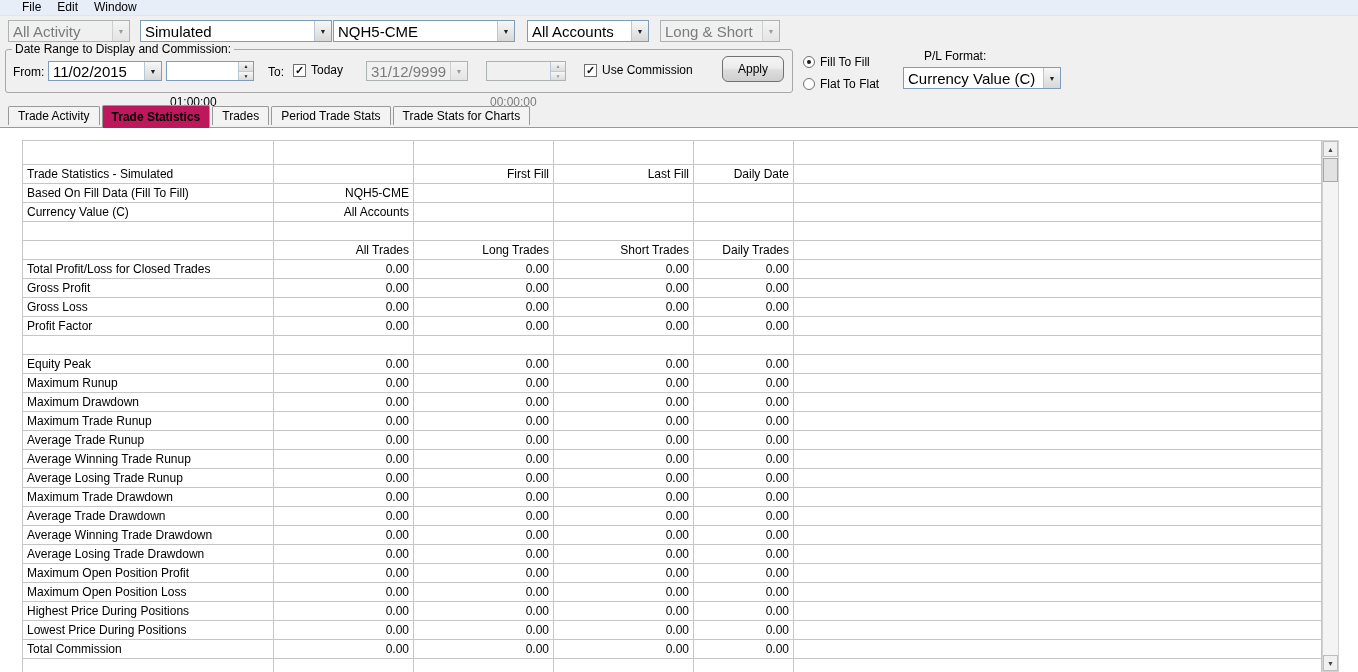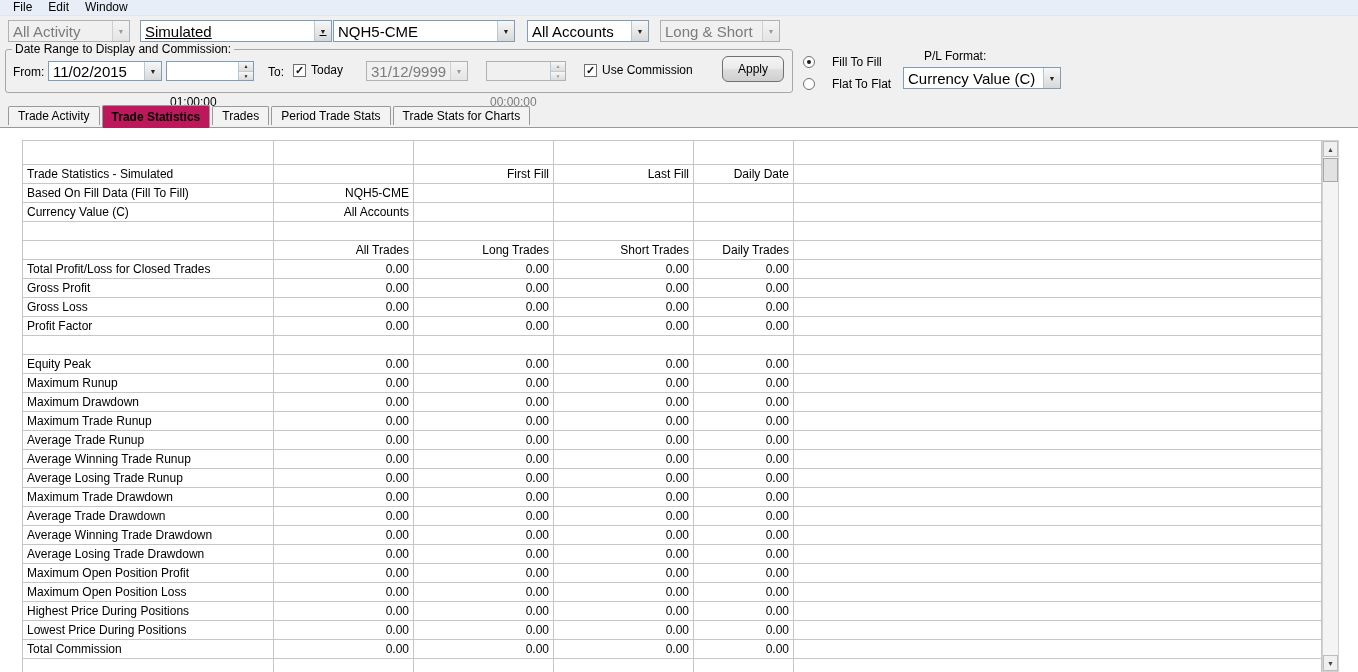--- a/index.html
+++ b/index.html
@@ -10,21 +10,21 @@
     color: #000;
     background: #f0f0f0;
   }
 
   
   .menu-bar {
     height: 16px;
     background: #e7eef8;
     display: flex;
     align-items: center;
-    padding-left: 5px;
+    padding-left: 14px;
     border-bottom: 1px solid #dfe6f0;
   }
   .menu-item { padding: 0 8px; font-size: 12px; line-height: 15px; cursor: default; }
 
   
   .toolbar { position: relative; height: 30px; background: #f0f0f0; }
 
   .combo {
     position: absolute;
     height: 22px;
@@ -109,21 +109,21 @@
   .btn {
     position: absolute;
     border: 1px solid #707070;
     border-radius: 6px;
     background: linear-gradient(#f4f4f4 0%, #ececec 45%, #dddddd 55%, #cfcfcf 100%);
     font-family: "Liberation Sans", sans-serif;
     font-size: 12px;
     cursor: default;
   }
 
-  .radio { position: absolute; display: flex; align-items: center; gap: 17px; cursor: default; }
+  .radio { position: absolute; display: flex; align-items: center; gap: 5px; cursor: default; }
   .radio-circle {
     width: 12px; height: 12px;
     border-radius: 50%;
     border: 1px solid #6f6f6f;
     background: #fff;
     position: relative;
   }
   .radio-circle.selected::after {
     content: "";
     position: absolute;
@@ -224,21 +224,21 @@
       <div class="menu-item">File</div>
       <div class="menu-item">Edit</div>
       <div class="menu-item">Window</div>
     </div>
 
   <div class="toolbar">
     <div class="combo disabled" style="left:8px; top:4px; width:122px;">
       <span class="combo-text">All Activity</span>
       <span class="combo-arrow">▼</span>
     </div>
-    <div class="combo" style="left:140px; top:4px; width:192px;text-decoration:underline;">
+    <div class="combo" style="left:140px; top:4px; width:192px;">
       <span class="combo-text">Simulated</span>
       <span class="combo-arrow">▼</span>
     </div>
     <div class="combo" style="left:333px; top:4px; width:182px;">
       <span class="combo-text">NQH5-CME</span>
       <span class="combo-arrow">▼</span>
     </div>
     <div class="combo" style="left:527px; top:4px; width:122px;">
       <span class="combo-text">All Accounts</span>
       <span class="combo-arrow">▼</span>

